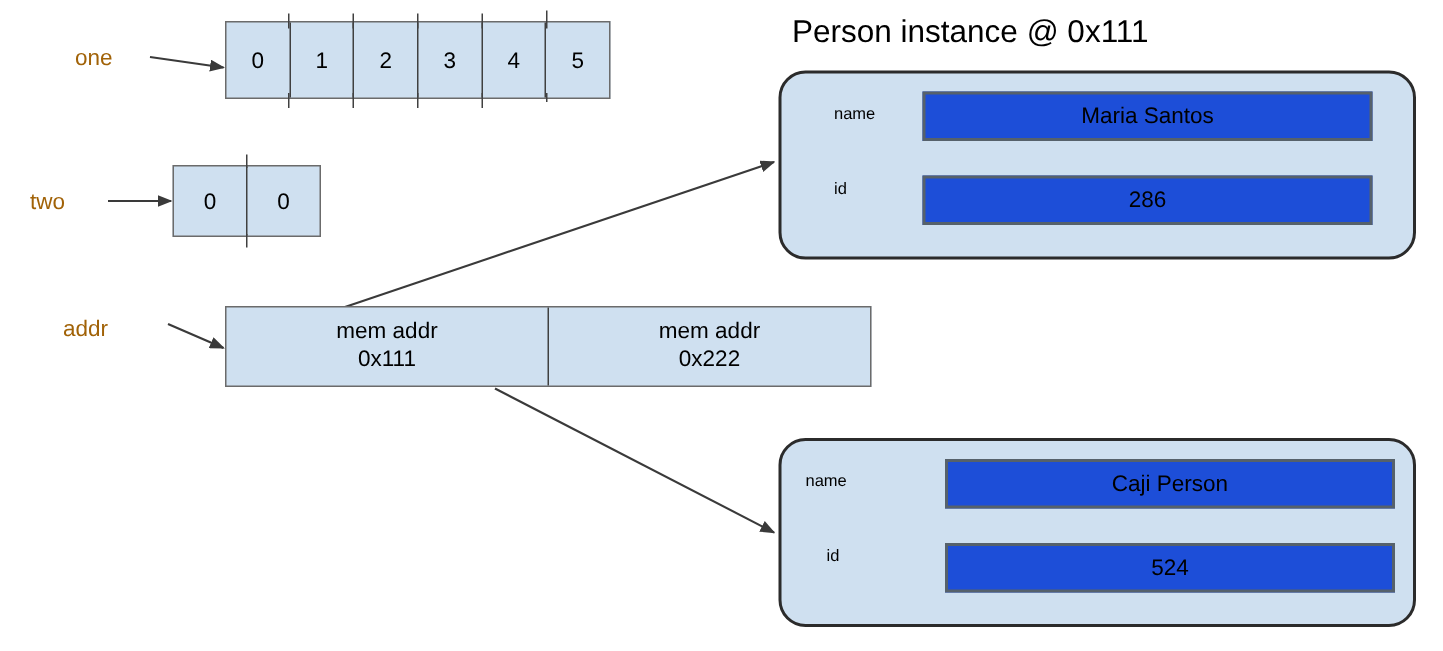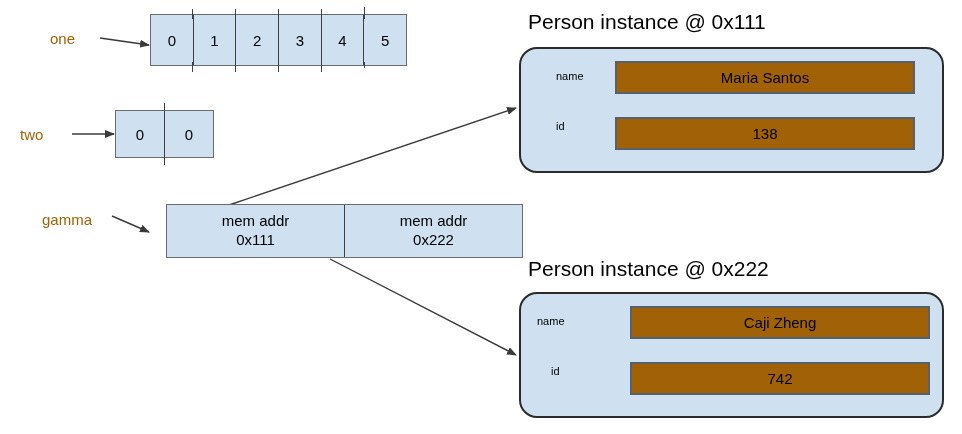--- a/index.html
+++ b/index.html
@@ -75,24 +75,23 @@
     font-size: 15px;
     border-right: 1px solid #404040;
     box-sizing: border-box;
   }
   #array-two .cell:last-child { border-right: none; }
 
   
   #array-gamma {
     left: 150px;
     top: 204px;
-    width: 357px;
+    width: 431px;
     height: 54px;
     display: flex;
-    margin-left: 16px;
   }
   #array-gamma .cell {
     flex: 1 1 0;
     display: flex;
     flex-direction: column;
     align-items: center;
     justify-content: center;
     font-size: 15px;
     line-height: 1.25;
     border-right: 1px solid #404040;
@@ -114,21 +113,21 @@
     font-size: 21px;
     white-space: nowrap;
   }
   .field-label {
     position: absolute;
     font-size: 11px;
     white-space: nowrap;
   }
   .field-value {
     position: absolute;
-    background: #a16207;
+    background: #1d4ed8;
     border: 2px solid #56616b;
     box-sizing: border-box;
     display: flex;
     align-items: center;
     justify-content: center;
     font-size: 15px;
   }
   svg.arrows {
     position: absolute;
     left: 0; top: 0;
@@ -157,21 +156,21 @@
 
     <line x1="229" y1="205" x2="516" y2="108" stroke="#3a3a3a" stroke-width="1.4" marker-end="url(#ah)"></line>
 
     <line x1="330" y1="259" x2="516" y2="355" stroke="#3a3a3a" stroke-width="1.4" marker-end="url(#ah)"></line>
   </svg>
 
   <div class="label" style="left:50px; top:31px;">one</div>
 
   <div class="label" style="left:20px; top:127px;">two</div>
 
-  <div class="label" style="left:42px; top:212px;">gamma</div>
+  <div class="label" style="left:42px; top:212px;">addr</div>
 
   <div class="box" id="array-one">
     <div class="cell">0</div>
     <div class="cell">1</div>
     <div class="cell">2</div>
     <div class="cell">3</div>
     <div class="cell">4</div>
     <div class="cell">5</div>
   </div>
 
@@ -205,25 +204,24 @@
   </div>
 
   <div class="inst-title" style="left:528px; top:10px;">Person instance @ 0x111</div>
 
   <div class="instance" style="left:519px; top:47px; width:425px; height:126px;"></div>
 
   <div class="field-label" style="left:556px; top:70px;">name</div>
   <div class="field-value" style="left:615px; top:61px; width:300px; height:33px;">Maria Santos</div>
 
   <div class="field-label" style="left:556px; top:120px;">id</div>
-  <div class="field-value" style="left:615px; top:117px; width:300px; height:33px;">138</div>
-
-  <div class="inst-title" style="left:528px; top:257px;">Person instance @ 0x222</div>
+  <div class="field-value" style="left:615px; top:117px; width:300px; height:33px;">286</div>
+
 
   <div class="instance" style="left:519px; top:292px; width:425px; height:126px;"></div>
 
   <div class="field-label" style="left:537px; top:315px;">name</div>
-  <div class="field-value" style="left:630px; top:306px; width:300px; height:33px;">Caji Zheng</div>
+  <div class="field-value" style="left:630px; top:306px; width:300px; height:33px;">Caji Person</div>
 
   <div class="field-label" style="left:551px; top:365px;">id</div>
-  <div class="field-value" style="left:630px; top:362px; width:300px; height:33px;">742</div>
+  <div class="field-value" style="left:630px; top:362px; width:300px; height:33px;">524</div>
 
 </div>
 
 </body></html>

